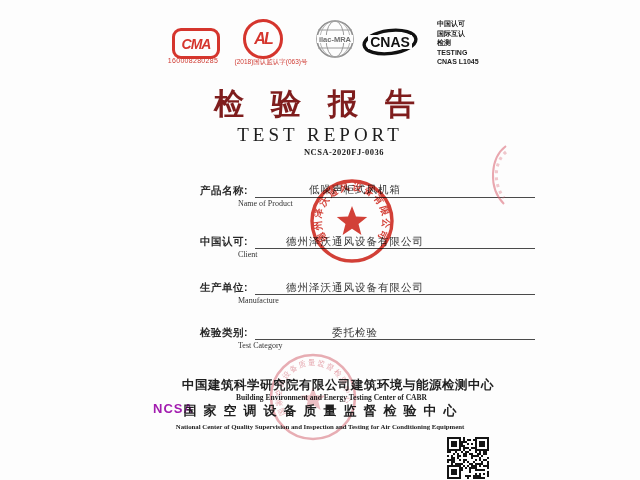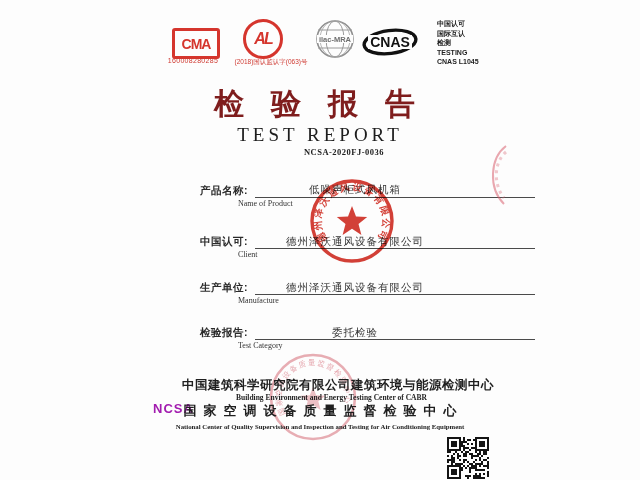--- a/index.html
+++ b/index.html
@@ -1,21 +1,21 @@
 <!DOCTYPE html>
 <html><head>
 <meta charset="utf-8">
 <style>
   html,body{margin:0;padding:0;background:#ffffff;}
   #page{position:relative;width:640px;height:480px;background:#fdfdfd;overflow:hidden;
         font-family:"Liberation Sans","DejaVu Sans",sans-serif;color:#2a2a2a;}
   .abs{position:absolute;}
   
-  .cma-box{left:172px;top:28px;width:42px;height:25px;border:3px solid #d5352d;border-radius:3px;
-           display:flex;align-items:center;justify-content:center;}
+  .cma-box{left:172px;top:28px;width:42px;height:25px;border:3px solid #d5352d;border-radius:9px;
+           display:flex;align-items:center;justify-content:center;font-style:italic;}
   .cma-box span{color:#d5352d;font-weight:900;font-size:14px;letter-spacing:-1px;}
   .cma-num{left:160px;top:57px;width:66px;text-align:center;color:#cf3a32;font-size:7px;letter-spacing:.3px;}
   .cal-circle{left:243px;top:19px;width:34px;height:34px;border:3.5px solid #d5352d;border-radius:50%;
               display:flex;align-items:center;justify-content:center;}
   .cal-circle span{color:#d5352d;font-weight:900;font-size:16px;letter-spacing:-2px;font-style:italic;}
   .cal-cap{left:226px;top:58px;width:90px;text-align:center;color:#cf3a32;font-size:6.5px;white-space:nowrap;}
   .ilac-wrap{left:315px;top:19px;}
   .cnas-wrap{left:362px;top:26px;}
   .acc-block{left:437px;top:19px;line-height:9.6px;font-size:7px;font-weight:700;color:#232323;}
   
@@ -99,21 +99,21 @@
   <div class="abs f-label" style="top:235px">中国认可:</div>
   <div class="abs f-line" style="top:248px"></div>
   <div class="abs f-en" style="top:250px">Client</div>
 
   <div class="abs f-value" style="top:281px">德州泽沃通风设备有限公司</div>
   <div class="abs f-label" style="top:281px">生产单位:</div>
   <div class="abs f-line" style="top:294px"></div>
   <div class="abs f-en" style="top:296px">Manufacture</div>
 
   <div class="abs f-value" style="top:326px">委托检验</div>
-  <div class="abs f-label" style="top:326px">检验报告:</div>
+  <div class="abs f-label" style="top:326px">检验类别:</div>
   <div class="abs f-line" style="top:339px"></div>
   <div class="abs f-en" style="top:341px">Test Category</div>
 
   <div class="abs stamp-footer">
     <svg width="110" height="110" viewBox="0 0 110 110">
       <circle cx="55" cy="55" r="42" fill="none" stroke="rgba(207,77,92,0.45)" stroke-width="2.6"></circle>
       <g transform="rotate(-32 55 55)" opacity="0.5">
         <path id="fsp" d="M55,55 m-32,0 a32,32 0 1,1 64,0 a32,32 0 1,1 -64,0" fill="none"></path>
         <text font-size="7.5" letter-spacing="1.5" fill="#cf4d5c" font-family="Liberation Sans, sans-serif">
           <textPath href="#fsp">国家空调设备质量监督检验中心</textPath>

